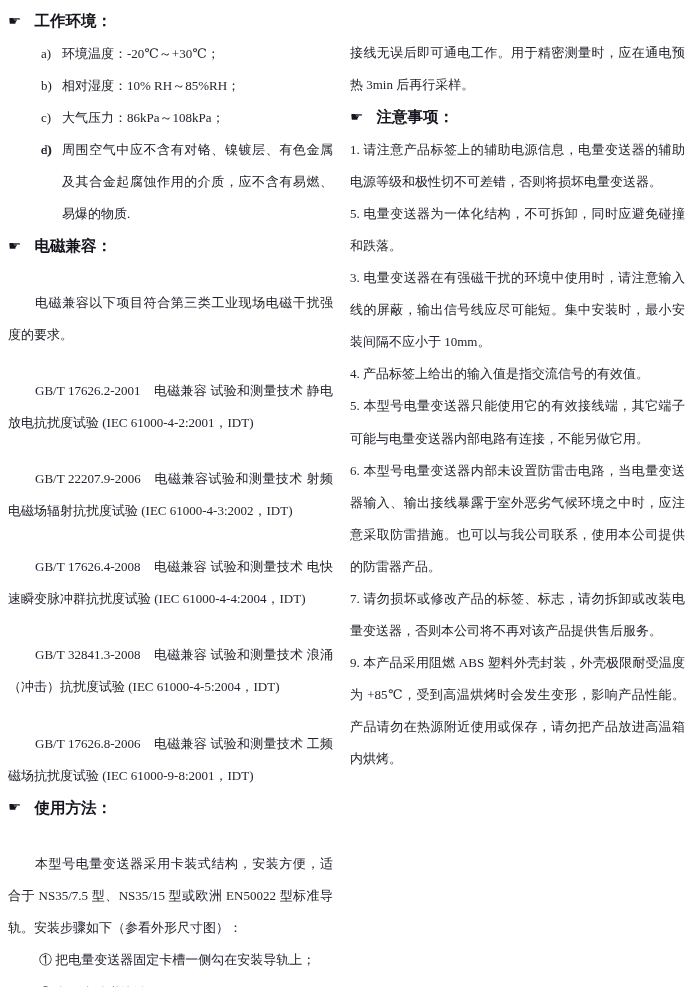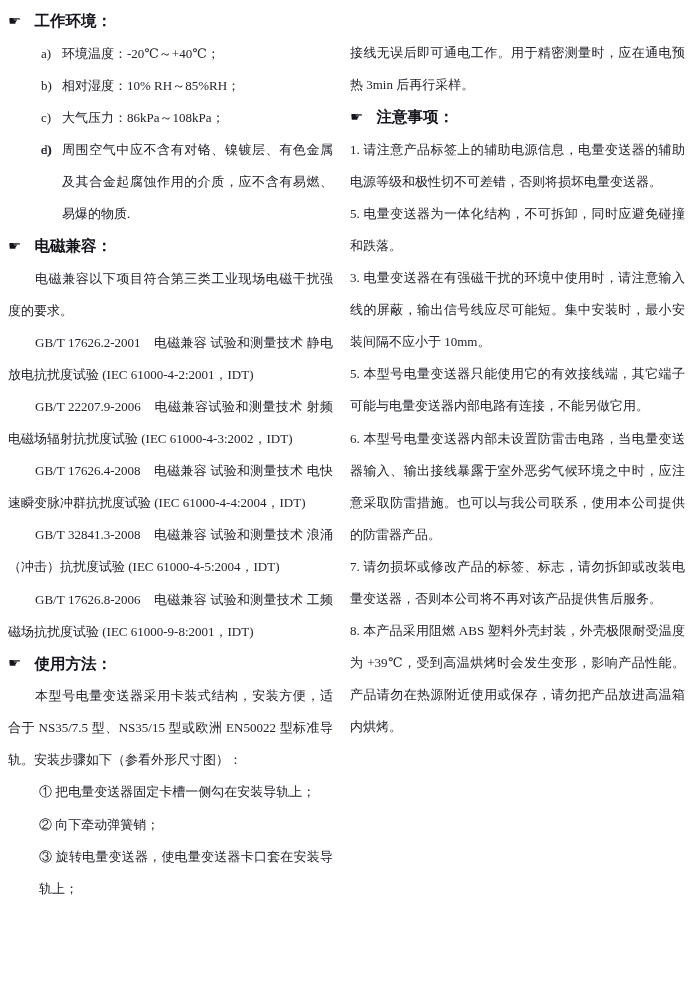--- a/index.html
+++ b/index.html
@@ -30,39 +30,39 @@
   .hand {
     font-family: "DejaVu Sans", sans-serif;
     font-size: 15px; line-height: 1;
     transform: scaleY(0.85);
     color: #15151d;
   }
   
   .abc { position: relative; padding-left: 54px; }
   .abc .mk { position: absolute; left: 33px; top: 0; }
   
-  .indent { text-indent: 27px; }
+  .indent { text-indent: 27px; margin-top: 24px; }
   
   .step { padding-left: 31px; font-family: Liberation Serif, serif; }
 </style>
 </head>
 <body>
 
 <div class="page">
 
   <div class="col col-left">
 
     <div class="heading">
       <span class="hand">☛</span>
       <span>工作环境：</span>
     </div>
 
     <p class="abc">
       <span class="mk">a)</span>
-      <span>环境温度：-20℃～+40℃；</span>
+      <span>环境温度：-20℃～+30℃；</span>
     </p>
     <p class="abc">
       <span class="mk">b)</span>
       <span>相对湿度：10% RH～85%RH；</span>
     </p>
     <p class="abc">
       <span class="mk">c)</span>
       <span>大气压力：86kPa～108kPa；</span>
     </p>
     <p class="abc">
@@ -104,20 +104,21 @@
     <p>接线无误后即可通电工作。用于精密测量时，应在通电预热 3min 后再行采样。</p>
 
     <div class="heading">
       <span class="hand">☛</span>
       <span>注意事项：</span>
     </div>
 
     <p>1. 请注意产品标签上的辅助电源信息，电量变送器的辅助电源等级和极性切不可差错，否则将损坏电量变送器。</p>
     <p>5. 电量变送器为一体化结构，不可拆卸，同时应避免碰撞和跌落。</p>
     <p>3. 电量变送器在有强磁干扰的环境中使用时，请注意输入线的屏蔽，输出信号线应尽可能短。集中安装时，最小安装间隔不应小于 10mm。</p>
+    <p>4. 产品标签上给出的输入值是指交流信号的有效值。</p>
     <p>5. 本型号电量变送器只能使用它的有效接线端，其它端子可能与电量变送器内部电路有连接，不能另做它用。</p>
     <p>6. 本型号电量变送器内部未设置防雷击电路，当电量变送器输入、输出接线暴露于室外恶劣气候环境之中时，应注意采取防雷措施。也可以与我公司联系，使用本公司提供的防雷器产品。</p>
     <p>7. 请勿损坏或修改产品的标签、标志，请勿拆卸或改装电量变送器，否则本公司将不再对该产品提供售后服务。</p>
-    <p>8. 本产品采用阻燃 ABS 塑料外壳封装，外壳极限耐受温度为 +39℃，受到高温烘烤时会发生变形，影响产品性能。产品请勿在热源附近使用或保存，请勿把产品放进高温箱内烘烤。</p>
+    <p>9. 本产品采用阻燃 ABS 塑料外壳封装，外壳极限耐受温度为 +85℃，受到高温烘烤时会发生变形，影响产品性能。产品请勿在热源附近使用或保存，请勿把产品放进高温箱内烘烤。</p>
 
   </div>
 
 </div>
 
 </body></html>

